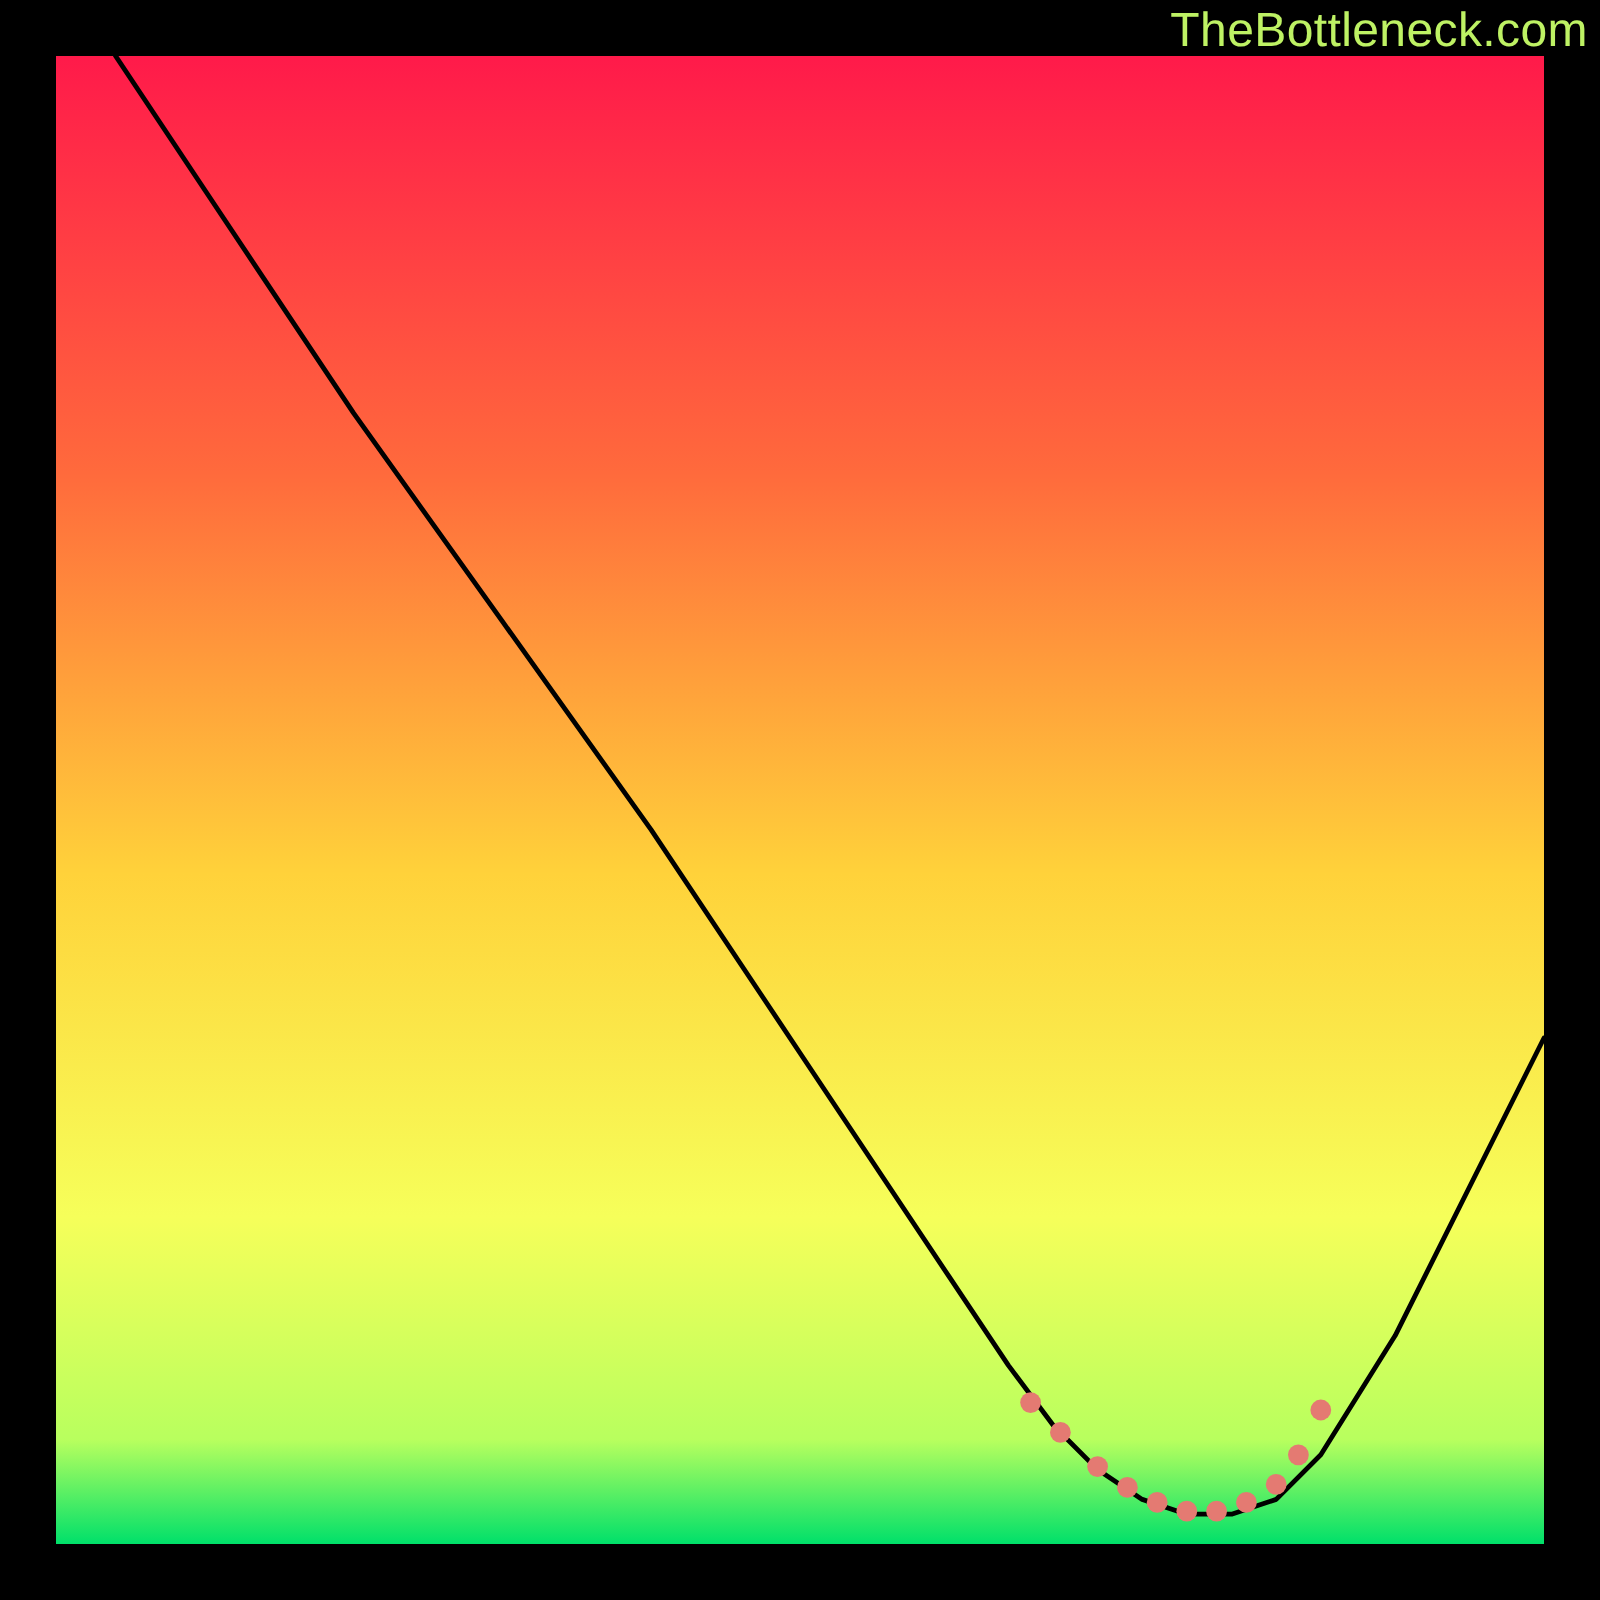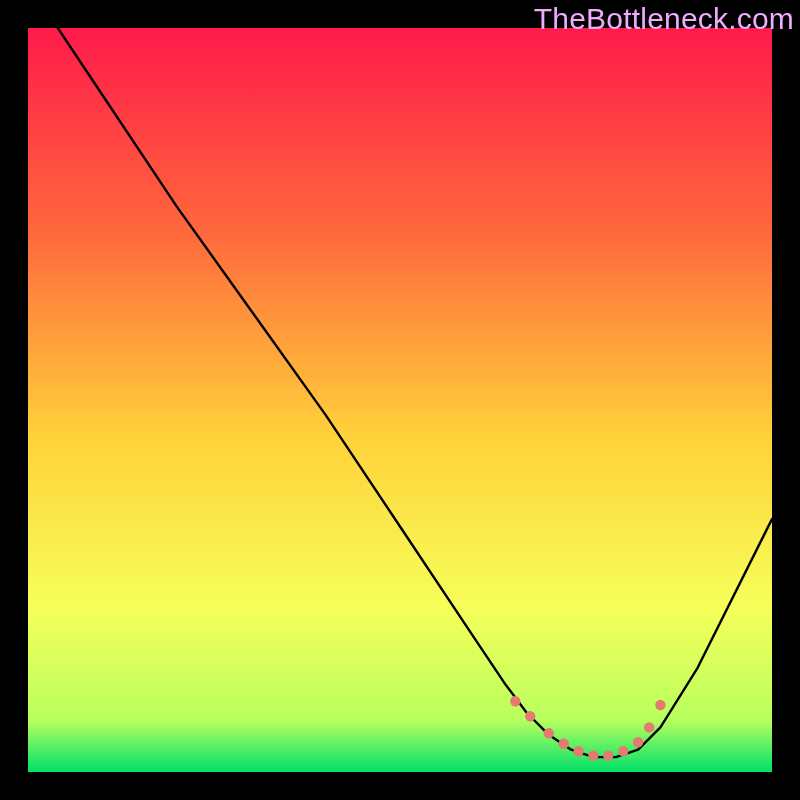--- a/index.html
+++ b/index.html
@@ -14,22 +14,22 @@
   .frame {
     position: relative;
     width: 800px;
     height: 800px;
     background: #000;
   }
   .watermark {
     position: absolute;
     top: 2px;
     right: 6px;
-    color: #f0abfc;
-    font-size: 30px;
+    color: #bef264;
+    font-size: 24px;
     font-weight: 500;
     letter-spacing: 0.2px;
     z-index: 4;
   }
   .plot-area {
     position: absolute;
     left: 28px;
     top: 28px;
     width: 744px;
     height: 744px;

